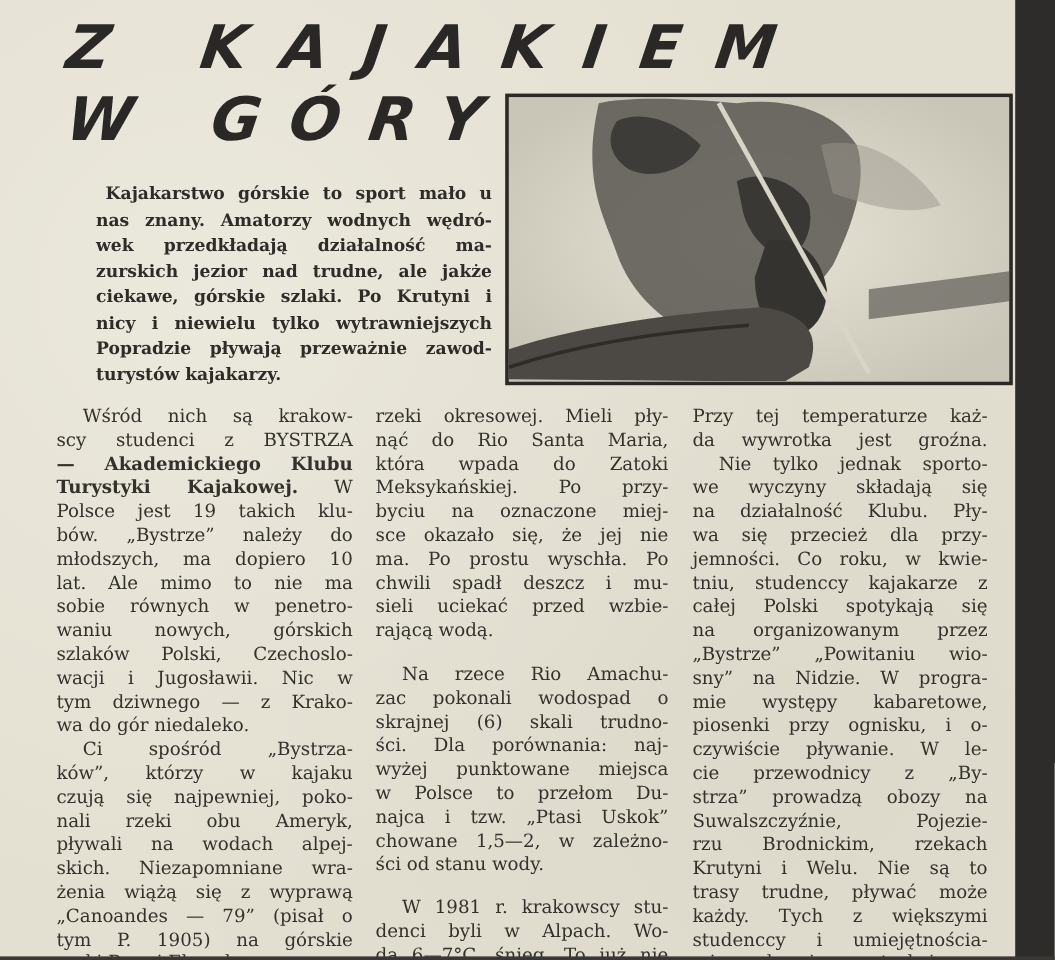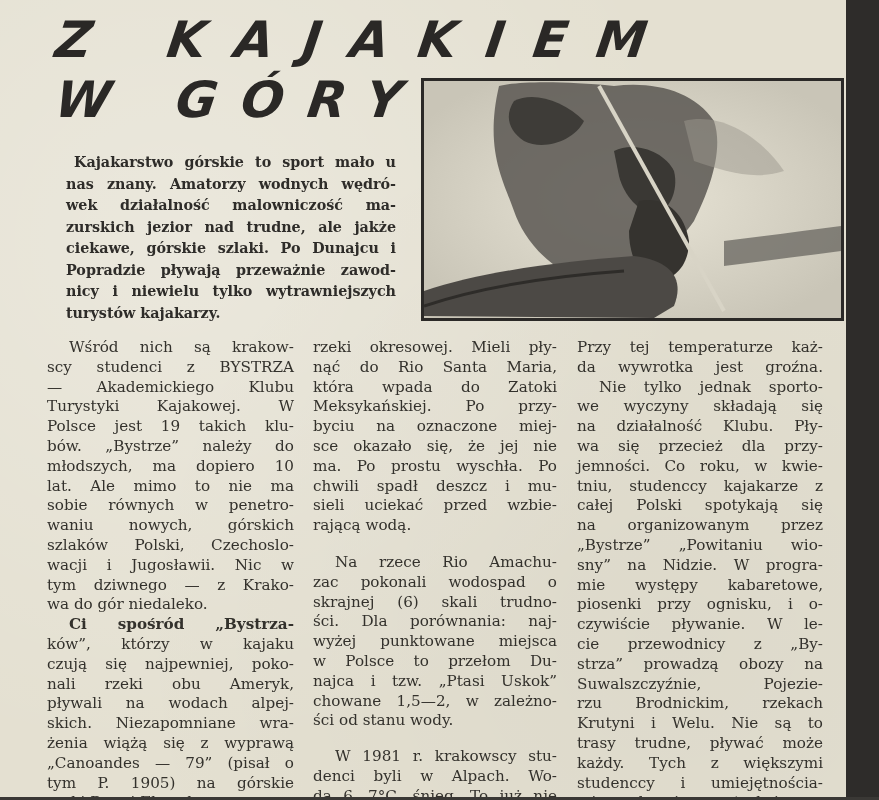--- a/index.html
+++ b/index.html
@@ -32,34 +32,34 @@
   .h2 { top: 72px; font-size: 50px; line-height: 56px; letter-spacing: 24px; }
 
   .photo {
     position: absolute; left: 421px; top: 78px; width: 423px; height: 243px;
     border: 3px solid #2b2927; box-sizing: border-box; overflow: hidden;
     background: #d9d5c7;
   }
   .photo svg { display: block; }
 
   .lead {
-    position: absolute; left: 66px; top: 152px; width: 330px;
+    position: absolute; left: 80px; top: 152px; width: 330px;
     font-family: "DejaVu Serif", serif; font-weight: bold; font-size: 14.3px; line-height: 21.5px;
     text-align: justify; color: #2e2c29;
   }
 
   .col {
     position: absolute; top: 338px; font-size: 15.2px; line-height: 19.8px;
     text-align: justify; color: #33312c; font-family: "DejaVu Serif", serif;
     hyphens: manual;
   }
   .col1 { left: 47px; width: 247px; }
   .col2 { left: 313px; width: 244px; }
   .col3 { left: 577px; width: 246px; }
-  .col b { font-weight: normal; }
+  .col b { font-weight: bold; }
   .line { display: block; text-align: justify; text-align-last: justify; white-space: nowrap; }
   .line.last { text-align-last: left; }
 </style>
 </head>
 <body>
 
 <div class="page">
   <div class="headline h1">Z KAJAKIEM</div>
   <div class="headline h2">W GÓRY</div>
 
@@ -80,44 +80,44 @@
       <path d="M0 235 L0 210 C60 190 140 180 210 175 C250 180 260 200 250 225 L230 237 Z" fill="#4c4945"></path>
       <path d="M0 225 C60 205 130 195 200 190" stroke="#2e2c29" stroke-width="3" fill="none"></path>
       <path d="M300 160 C340 155 380 150 417 145 L417 170 C380 175 340 180 300 185 Z" fill="#6e6b65" opacity="0.8"></path>
       <path d="M260 40 C300 30 340 60 360 90 C330 100 300 90 270 80 Z" fill="#9c988e" opacity="0.5"></path>
     </svg>
   </div>
 
   <div class="lead">
     <span class="line" style="padding-left:8px">Kajakarstwo górskie to sport mało u</span>
     <span class="line">nas znany. Amatorzy wodnych wędró-</span>
-    <span class="line">wek działalność malowniczość ma-</span>
+    <span class="line">wek przedkładają działalność ma-</span>
     <span class="line">zurskich jezior nad trudne, ale jakże</span>
-    <span class="line">ciekawe, górskie szlaki. Po Dunajcu i</span>
+    <span class="line">ciekawe, górskie szlaki. Po Krutyni i</span>
+    <span class="line">nicy i niewielu tylko wytrawniejszych</span>
     <span class="line">Popradzie pływają przeważnie zawod-</span>
-    <span class="line">nicy i niewielu tylko wytrawniejszych</span>
     <span class="line last">turystów kajakarzy.</span>
   </div>
 
   <div class="col col1" id="col0">
       <span class="line" style="padding-left: 22px;">Wśród nich są krakow-</span>
       <span class="line">scy studenci z BYSTRZA</span>
       <span class="line"><b>— Akademickiego Klubu</b></span>
       <span class="line"><b>Turystyki Kajakowej.</b> W</span>
       <span class="line">Polsce jest 19 takich klu-</span>
       <span class="line">bów. „Bystrze” należy do</span>
       <span class="line">młodszych, ma dopiero 10</span>
       <span class="line">lat. Ale mimo to nie ma</span>
       <span class="line">sobie równych w penetro-</span>
       <span class="line">waniu nowych, górskich</span>
       <span class="line">szlaków Polski, Czechoslo-</span>
       <span class="line">wacji i Jugosławii. Nic w</span>
       <span class="line">tym dziwnego — z Krako-</span>
       <span class="line last">wa do gór niedaleko.</span>
-      <span class="line" style="padding-left: 22px; font-weight: bold;">Ci spośród „Bystrza-</span>
+      <span class="line" style="padding-left: 22px;">Ci spośród „Bystrza-</span>
       <span class="line">ków”, którzy w kajaku</span>
       <span class="line">czują się najpewniej, poko-</span>
       <span class="line">nali rzeki obu Ameryk,</span>
       <span class="line">pływali na wodach alpej-</span>
       <span class="line">skich. Niezapomniane wra-</span>
       <span class="line">żenia wiążą się z wyprawą</span>
       <span class="line">„Canoandes — 79” (pisał o</span>
       <span class="line">tym P. 1905) na górskie</span>
       <span class="line last">rzeki Peru i Ekwadoru.</span>
     </div>

